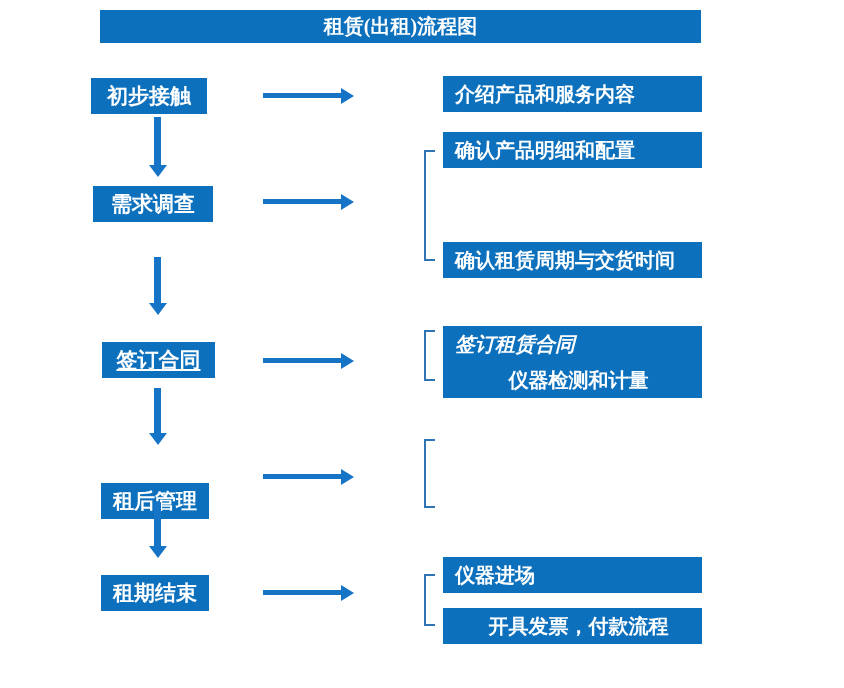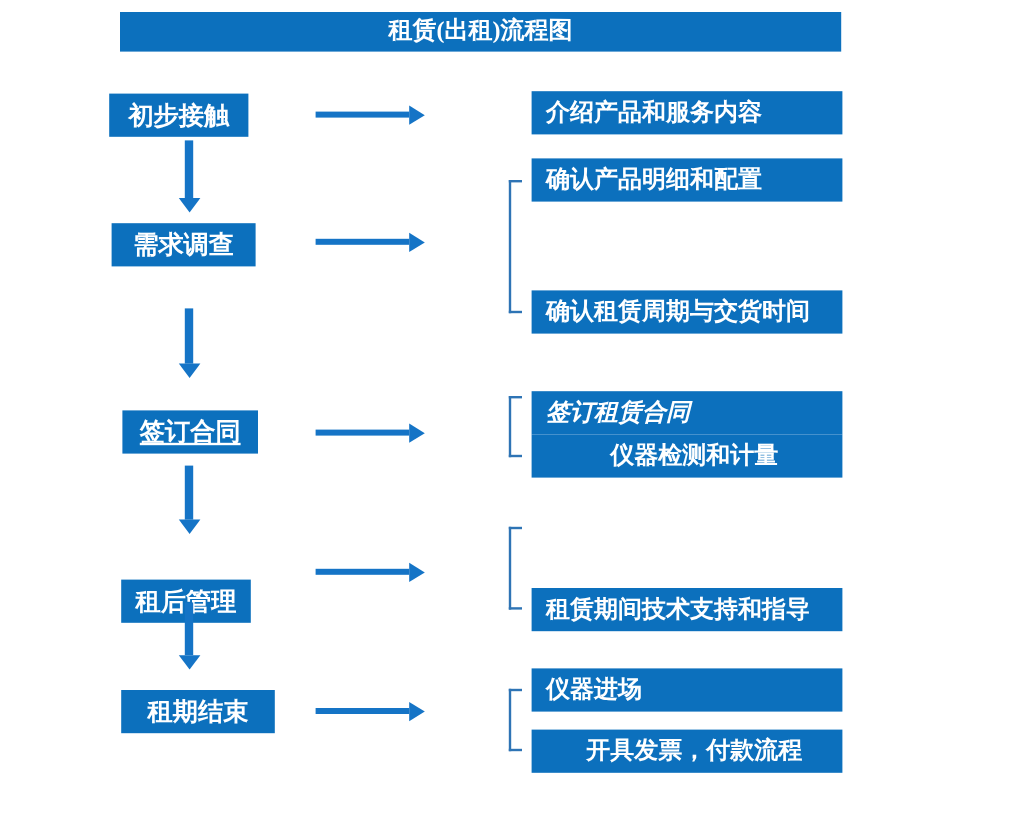--- a/index.html
+++ b/index.html
@@ -43,21 +43,21 @@
   .step {
     text-align: center;
     font-size: 21px;
     height: 36px;
     line-height: 36px;
   }
   .s1 { left: 91px; top: 78px;  width: 116px; }
   .s2 { left: 93px; top: 186px; width: 120px; }
   .s3 { left: 102px; top: 342px; width: 113px; text-decoration: underline; }
   .s4 { left: 101px; top: 459px; width: 108px; margin-top: 24px; }
-  .s5 { left: 101px; top: 575px; width: 128px; }
+  .s5 { left: 101px; top: 575px; width: 108px; }
   .detail {
     left: 443px;
     width: 259px;
     height: 36px;
     line-height: 36px;
     padding-left: 12px;
     font-size: 20px;
     text-align: left;
   }
   .d1  { top: 76px;  }
@@ -158,17 +158,16 @@
   <div class="bracket br1"></div>
   <div class="bracket br2"></div>
   <div class="bracket br3"></div>
   <div class="bracket br4"></div>
 
   <div class="box detail d1">介绍产品和服务内容</div>
   <div class="box detail d2">确认产品明细和配置</div>
   <div class="box detail d4">确认租赁周期与交货时间</div>
   <div class="box detail d5">签订租赁合同</div>
   <div class="box detail d6">仪器检测和计量</div>
-  <div class="box detail d8">租赁期间技术支持和指导</div>
   <div class="box detail d9">仪器进场</div>
   <div class="box detail d10">开具发票，付款流程</div>
 
 </div>
 
 </body></html>

